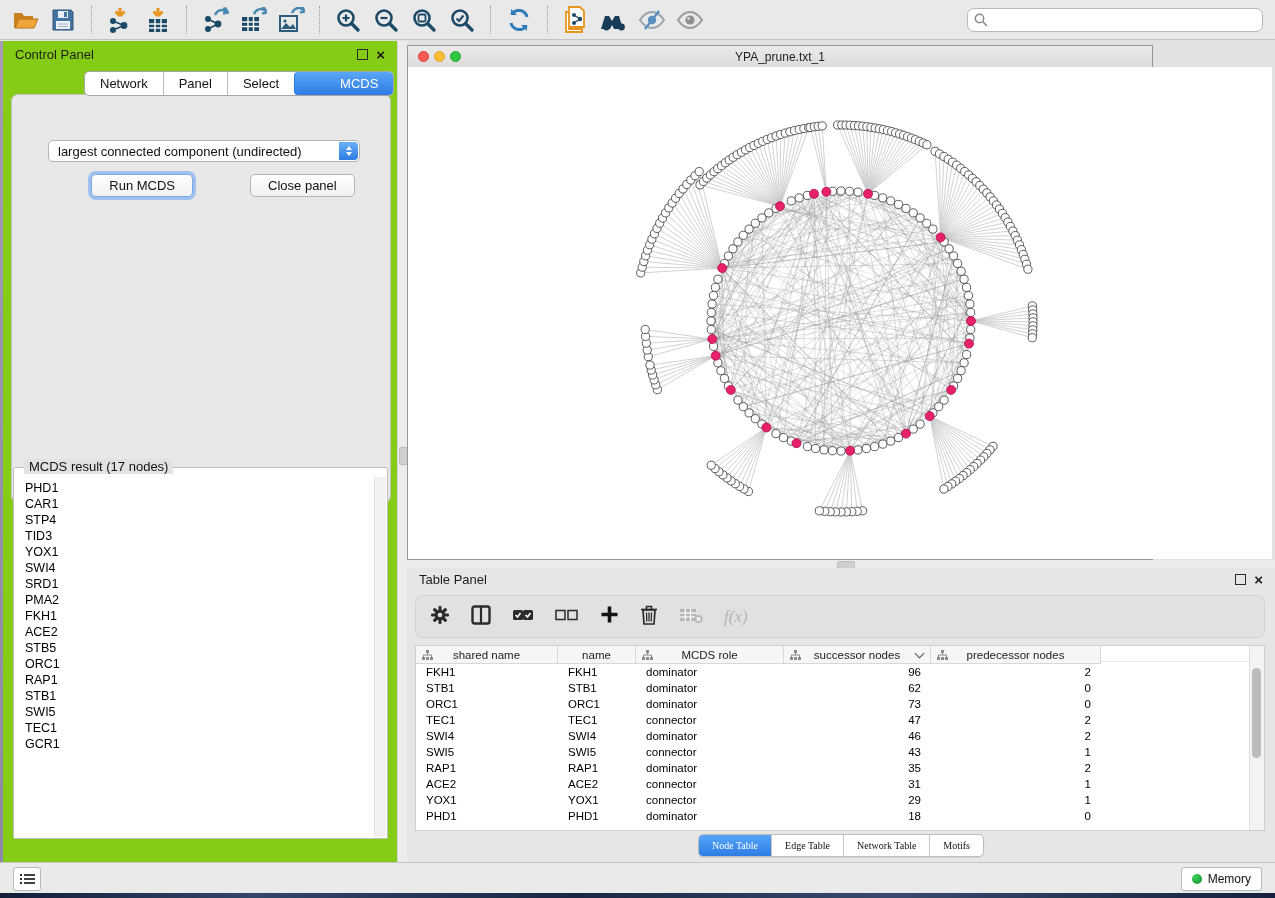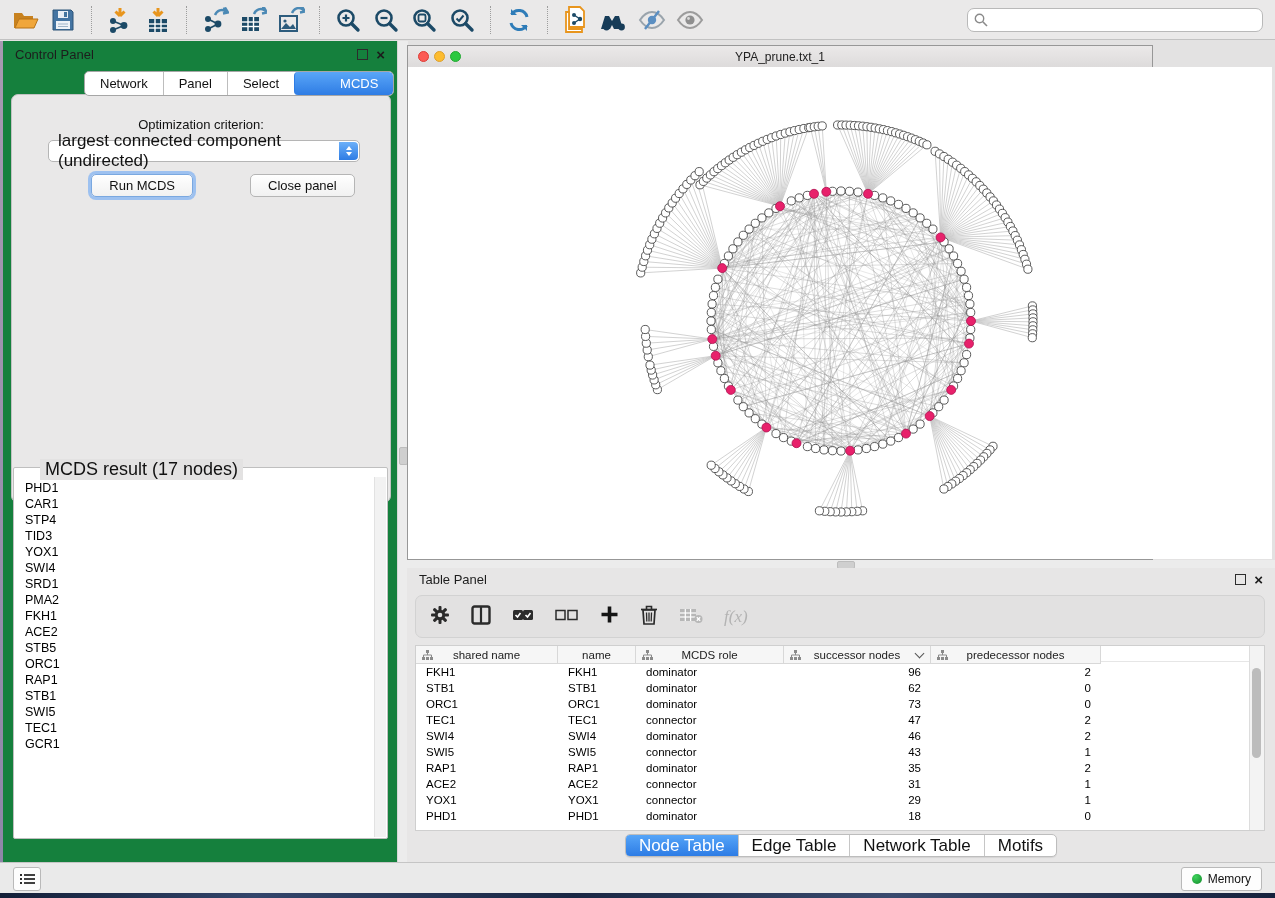--- a/index.html
+++ b/index.html
@@ -15,51 +15,51 @@
   .search-wrap input{width:100%;height:100%;box-sizing:border-box;border:1px solid #b9b9b9;border-radius:7px;
            background:#fff;padding:0 8px 0 26px;font:13px "Liberation Sans",sans-serif;color:#333;outline:none;}
   .search-ic{position:absolute;left:7px;top:5px;}
 
   
   #left-edge{position:absolute;left:0;top:41px;width:3px;height:852px;background:linear-gradient(#a79ab2,#8d86a8);}
   #wallpaper{position:absolute;left:0;top:893px;width:1275px;height:5px;
              background:linear-gradient(90deg,#131f38,#33456b 20%,#1a2744 45%,#3a4a6e 70%,#16223d);}
 
   
-  #control-panel{position:absolute;left:3px;top:41px;width:394px;height:821px;background:#15803d;}
+  #control-panel{position:absolute;left:3px;top:41px;width:394px;height:821px;background:#84cc16;}
   .panel-titlebar{height:26px;display:flex;align-items:center;padding:0 12px;}
   .panel-titlebar .ptitle{font-size:13px;color:#1d1d1d;}
   .pt-icons{margin-left:auto;display:flex;align-items:center;gap:8px;}
   .float-ic{width:9px;height:9px;border:1.5px solid #2c2c2c;display:inline-block;}
   .close-ic{font-size:15px;font-weight:900;color:#1c1c1c;line-height:1;}
 
   #cp-tabs{position:absolute;left:81px;top:30px;height:23px;display:flex;border:1px solid #a6a6a6;
            border-radius:5px;background:#fff;overflow:hidden;z-index:3;}
   .cp-tab{padding:0 15px;display:flex;align-items:center;font-size:13px;color:#111;border-left:1px solid #bdbdbd;}
   .cp-tab:first-child{border-left:none;}
   .cp-tab.active{background:linear-gradient(#5aa6f8,#2e7ce4);color:#fff;border-left-color:#2e7ce4;border-radius:4px;padding-left:45px;}
 
   #cp-inner{position:absolute;left:8px;top:53px;width:378px;height:407px;background:#e9e8e8;
             border:1px solid #c2c2c2;border-radius:7px;}
   .opt-label{margin-top:22px;text-align:center;font-size:13px;color:#111;}
   .select{position:absolute;left:36px;top:45px;width:312px;height:22px;background:#fff;border:1px solid #b5b5b5;
-          border-radius:5px;display:flex;align-items:center;font-size:17px;color:#111;padding-left:9px;box-sizing:border-box;}
+          border-radius:5px;display:flex;align-items:center;font-size:13px;color:#111;padding-left:9px;box-sizing:border-box;}
   .stepper{position:absolute;right:1px;top:1px;bottom:1px;width:19px;border-radius:0 4px 4px 0;
            background:linear-gradient(#6cb0f9,#2e7ce4);display:flex;flex-direction:column;align-items:center;justify-content:center;gap:2px;}
   .stepper i{width:0;height:0;border-left:3.5px solid transparent;border-right:3.5px solid transparent;display:block;}
   .stepper .up{border-bottom:4.5px solid #fff;}
   .stepper .dn{border-top:4.5px solid #fff;}
   .btn-row{position:absolute;left:0;top:79px;width:100%;display:flex;justify-content:center;gap:13px;}
   .mac-btn{height:23px;padding:0 17px;border:1px solid #b5b5b5;border-radius:5px;background:linear-gradient(#fff,#f1f1f1);
            font:13px "Liberation Sans",sans-serif;color:#111;margin-left:44px;}
   .mac-btn.focus{box-shadow:0 0 0 3px rgba(106,166,245,.6);border-color:#7aa8e0;}
 
   #mcds-group{position:absolute;left:10px;top:426px;width:373px;height:370px;border:1px solid #bfbfbf;
               border-radius:2px;background:#fff;}
-  #mcds-group .legend{position:absolute;top:-9px;left:26px;background:#e3e2e2;padding:0 5px;font-size:18px;color:#111;}
+  #mcds-group .legend{position:absolute;top:-9px;left:10px;background:#e3e2e2;padding:0 5px;font-size:13px;color:#111;}
   #mcds-list{position:absolute;left:1px;top:9px;right:12px;bottom:1px;overflow:hidden;
              font-size:12.5px;color:#000;padding:3px 0 0 10px;line-height:16px;}
   .list-scroll{position:absolute;right:1px;top:9px;bottom:1px;width:11px;background:#f2f2f2;border-left:1px solid #e2e2e2;}
 
   
   #v-splitter{position:absolute;left:397px;top:41px;width:10px;height:821px;background:#ececec;border-left:1px solid #d7d7d7;}
   #v-splitter .grip{position:absolute;left:1px;top:406px;width:7px;height:16px;background:#cfcfcf;border:1px solid #bdbdbd;border-radius:2px;}
   #h-splitter{position:absolute;left:407px;top:560px;width:868px;height:8px;background:#ececec;}
   #h-splitter .grip-h{position:absolute;left:430px;top:1px;width:16px;height:6px;background:#cfcfcf;border:1px solid #bdbdbd;border-radius:2px;}
 
@@ -90,21 +90,21 @@
   .hfill{flex:1;background:#fff;border-bottom:1px solid #e6e6e6;}
   #tbl-body{position:absolute;left:0;top:18px;right:14px;bottom:0;overflow:hidden;}
   .trow{display:flex;height:16px;align-items:center;font-size:11.5px;color:#000;}
   .tcell{box-sizing:border-box;padding:0 10px;white-space:nowrap;overflow:hidden;}
   .num{text-align:right;}
   #tbl-scroll{position:absolute;right:0;top:0;width:14px;bottom:0;background:#f3f3f3;border-left:1px solid #ddd;}
   #tbl-thumb{position:absolute;left:2px;top:22px;width:9px;height:90px;background:#bcbcbc;border-radius:5px;}
 
   #tbl-tabs{position:absolute;left:0;right:0;bottom:5px;display:flex;justify-content:center;}
   .bt-group{display:flex;border:1px solid #bdbdbd;border-radius:5px;overflow:hidden;background:#fff;box-shadow:0 1px 1px rgba(0,0,0,.08);}
-  .btab{padding:0 13px;height:21px;display:flex;align-items:center;font-size:17px;color:#111;border-left:1px solid #c6c6c6;}
+  .btab{padding:0 13px;height:21px;display:flex;align-items:center;font-size:10px;color:#111;border-left:1px solid #c6c6c6;font-family:Liberation Serif, serif;}
   .btab:first-child{border-left:none;}
   .btab.active{background:linear-gradient(#56a5f8,#2d7ce5);color:#fff;border-left-color:#2d7ce5;}
 
   
   #status-bar{position:absolute;left:0;top:862px;width:1275px;height:31px;background:#eaeaea;border-top:1px solid #c5c5c5;box-sizing:border-box;}
   #list-btn{position:absolute;left:13px;top:4px;width:26px;height:22px;background:#fdfdfd;border:1px solid #b9b9b9;
             border-radius:3px;display:flex;align-items:center;justify-content:center;}
   .mem-btn{position:absolute;right:13px;top:4px;height:22px;padding:0 10px;background:#fdfdfd;border:1px solid #b9b9b9;
            border-radius:3px;display:flex;align-items:center;gap:6px;font-size:12px;color:#111;}
   .mem-dot{width:10px;height:10px;border-radius:50%;background:radial-gradient(circle at 35% 30%,#3ed25b,#128a2b);display:inline-block;}
@@ -293,21 +293,20 @@
         <span class="close-ic">×</span>
       </span>
     </div>
     <div id="cp-tabs">
         <div class="cp-tab">Network</div>
         <div class="cp-tab">Panel</div>
         <div class="cp-tab">Select</div>
         <div class="cp-tab active">MCDS</div>
       </div>
     <div id="cp-inner">
-      <div class="opt-label">Optimization criterion:</div>
       <div class="select">
         <span>largest connected component (undirected)</span>
         <span class="stepper">
             <i class="up"></i>
             <i class="dn"></i>
           </span>
       </div>
       <div class="btn-row">
         <button class="mac-btn focus">Run MCDS</button>
         <button class="mac-btn">Close panel</button>

